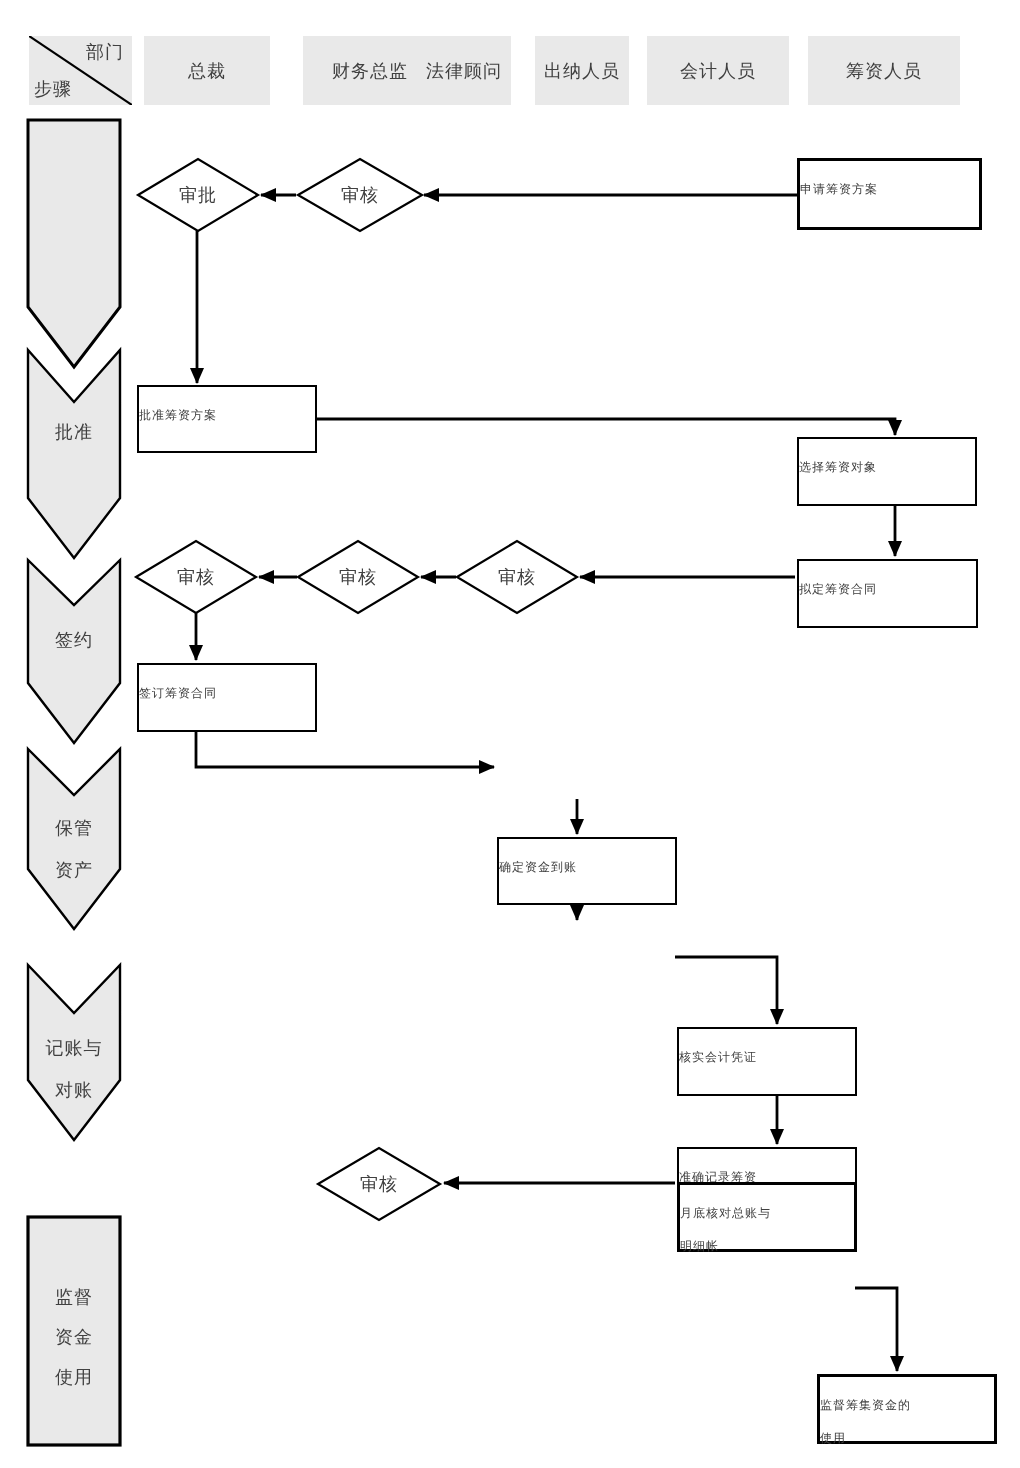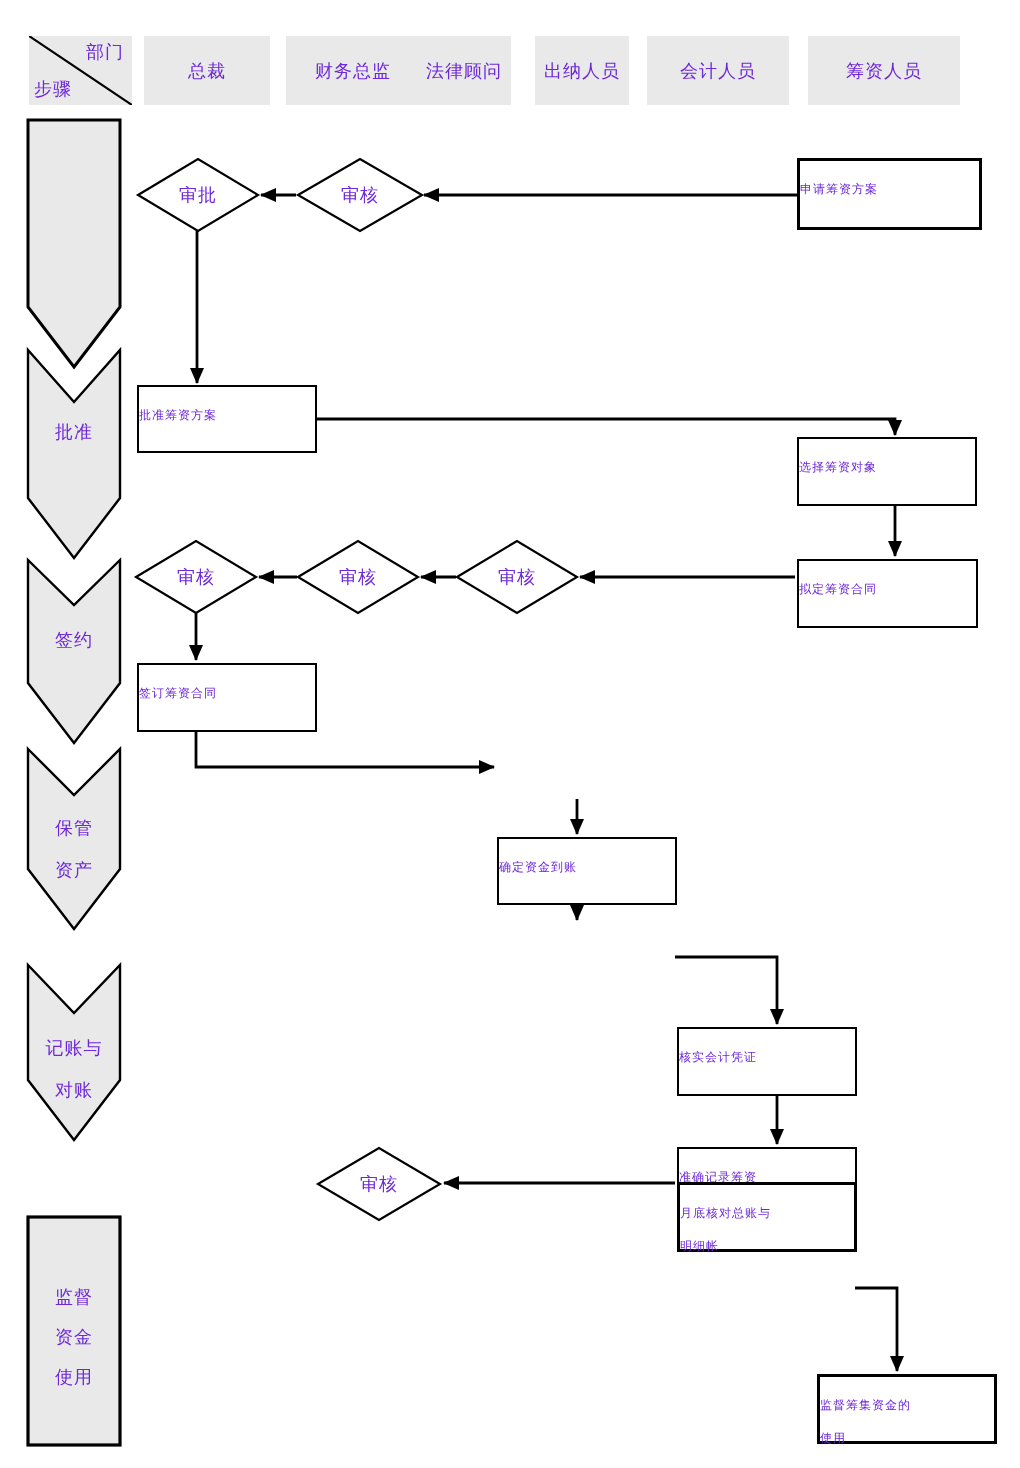--- a/index.html
+++ b/index.html
@@ -1,18 +1,18 @@
 <!DOCTYPE html>
 <html><head>
 <meta charset="utf-8">
 <style>
   html,body{margin:0;padding:0;background:#ffffff;}
   #canvas{
     position:relative;width:1020px;height:1468px;background:#ffffff;
-    font-family:"Liberation Serif","DejaVu Serif",serif;color:#6d28d9;
+    font-family:"Liberation Serif","DejaVu Serif",serif;color:#404040;
     overflow:hidden;
   }
   #wires{position:absolute;left:0;top:0;}
   .hcell{
     position:absolute;background:#e9e9e9;display:flex;align-items:center;justify-content:center;
     font-size:18px;letter-spacing:1px;
   }
   #corner-cell{background:#e9e9e9;}
   #corner-cell svg{position:absolute;left:0;top:0;}
   .corner-txt{position:absolute;font-size:18px;letter-spacing:1px;}
@@ -81,21 +81,21 @@
   </svg>
 
   <div class="hcell" id="corner-cell" style="left:29px;top:36px;width:103px;height:69px">
     <svg width="103" height="69">
       <line x1="0" y1="0" x2="103" y2="69" stroke="#000" stroke-width="2.2"></line>
     </svg>
     <span class="corner-txt corner-dept">部门</span>
     <span class="corner-txt corner-step">步骤</span>
   </div>
   <div class="hcell" style="left:144px;top:36px;width:126px;height:69px">总裁</div>
-  <div class="hcell" style="left:286px;top:36px;width:134px;height:69px">财务总监</div>
+  <div class="hcell" style="left:303px;top:36px;width:134px;height:69px">财务总监</div>
   <div class="hcell" style="left:417px;top:36px;width:94px;height:69px">法律顾问</div>
   <div class="hcell" style="left:535px;top:36px;width:94px;height:69px">出纳人员</div>
   <div class="hcell" style="left:647px;top:36px;width:142px;height:69px">会计人员</div>
   <div class="hcell" style="left:808px;top:36px;width:152px;height:69px">筹资人员</div>
 
   <div class="step-label" style="top:411px">批准</div>
   <div class="step-label" style="top:619px">签约</div>
   <div class="step-label" style="top:807px">保管
 资产</div>
   <div class="step-label" style="top:1027px">记账与

